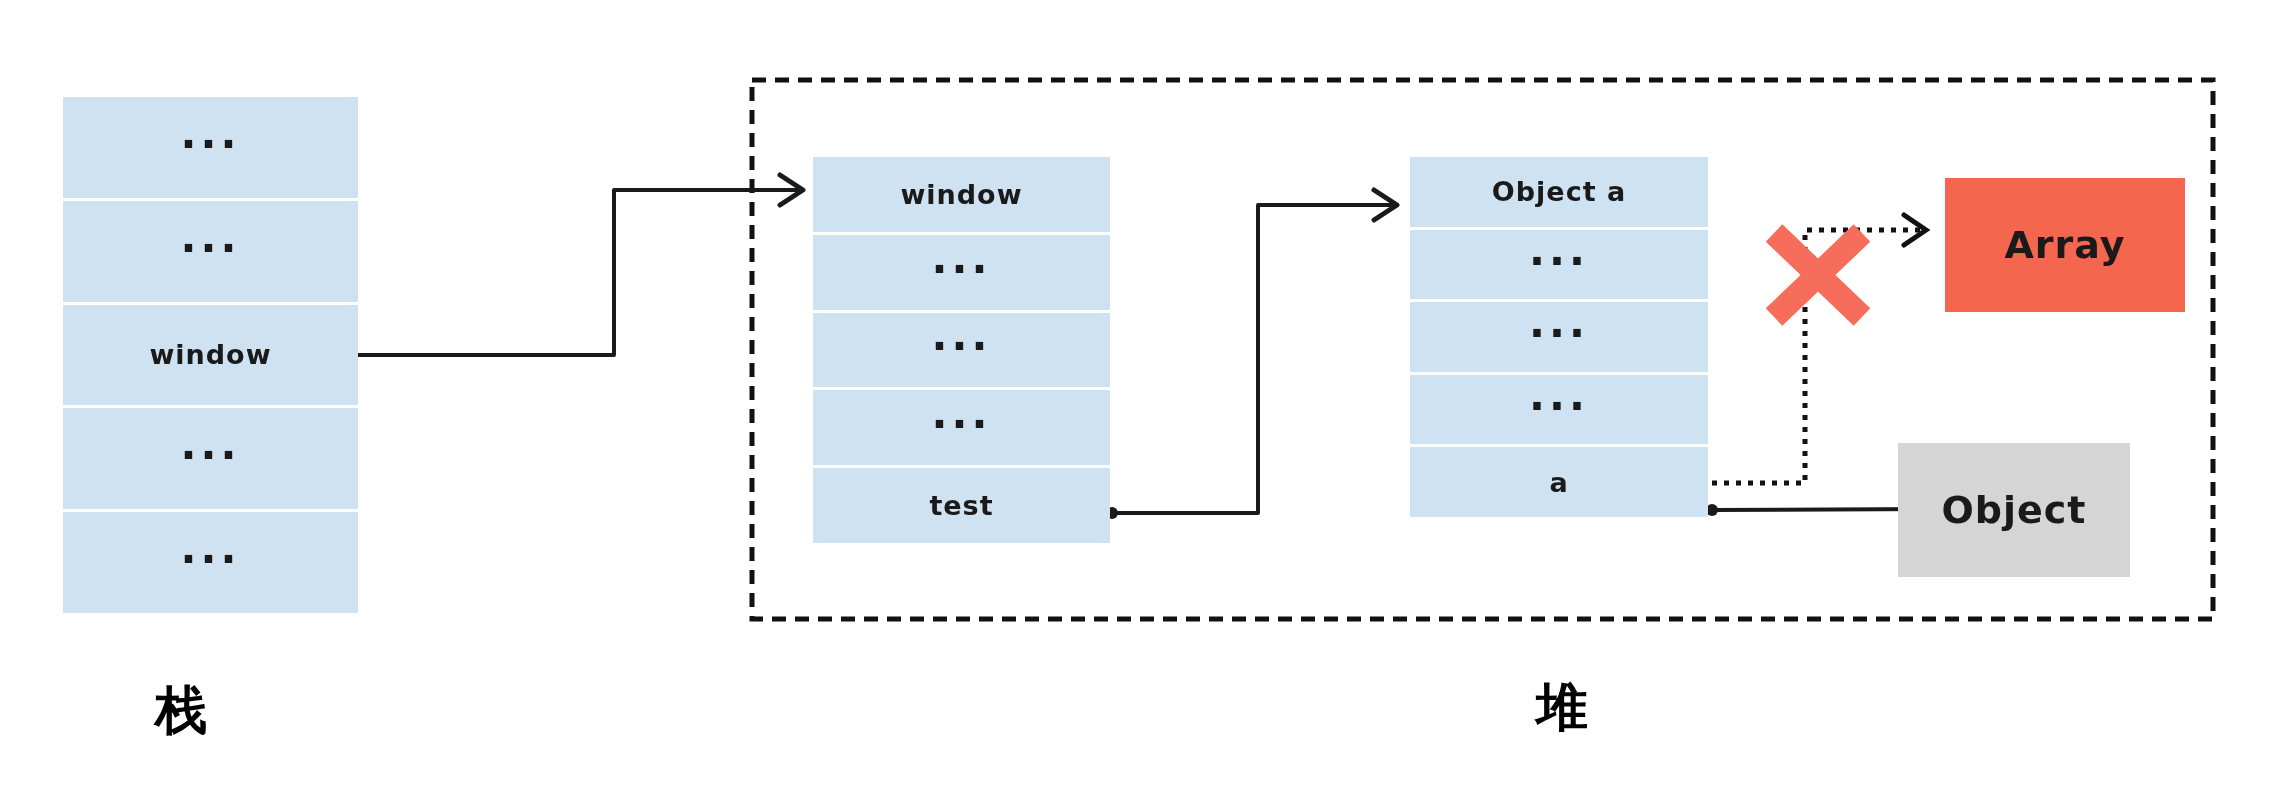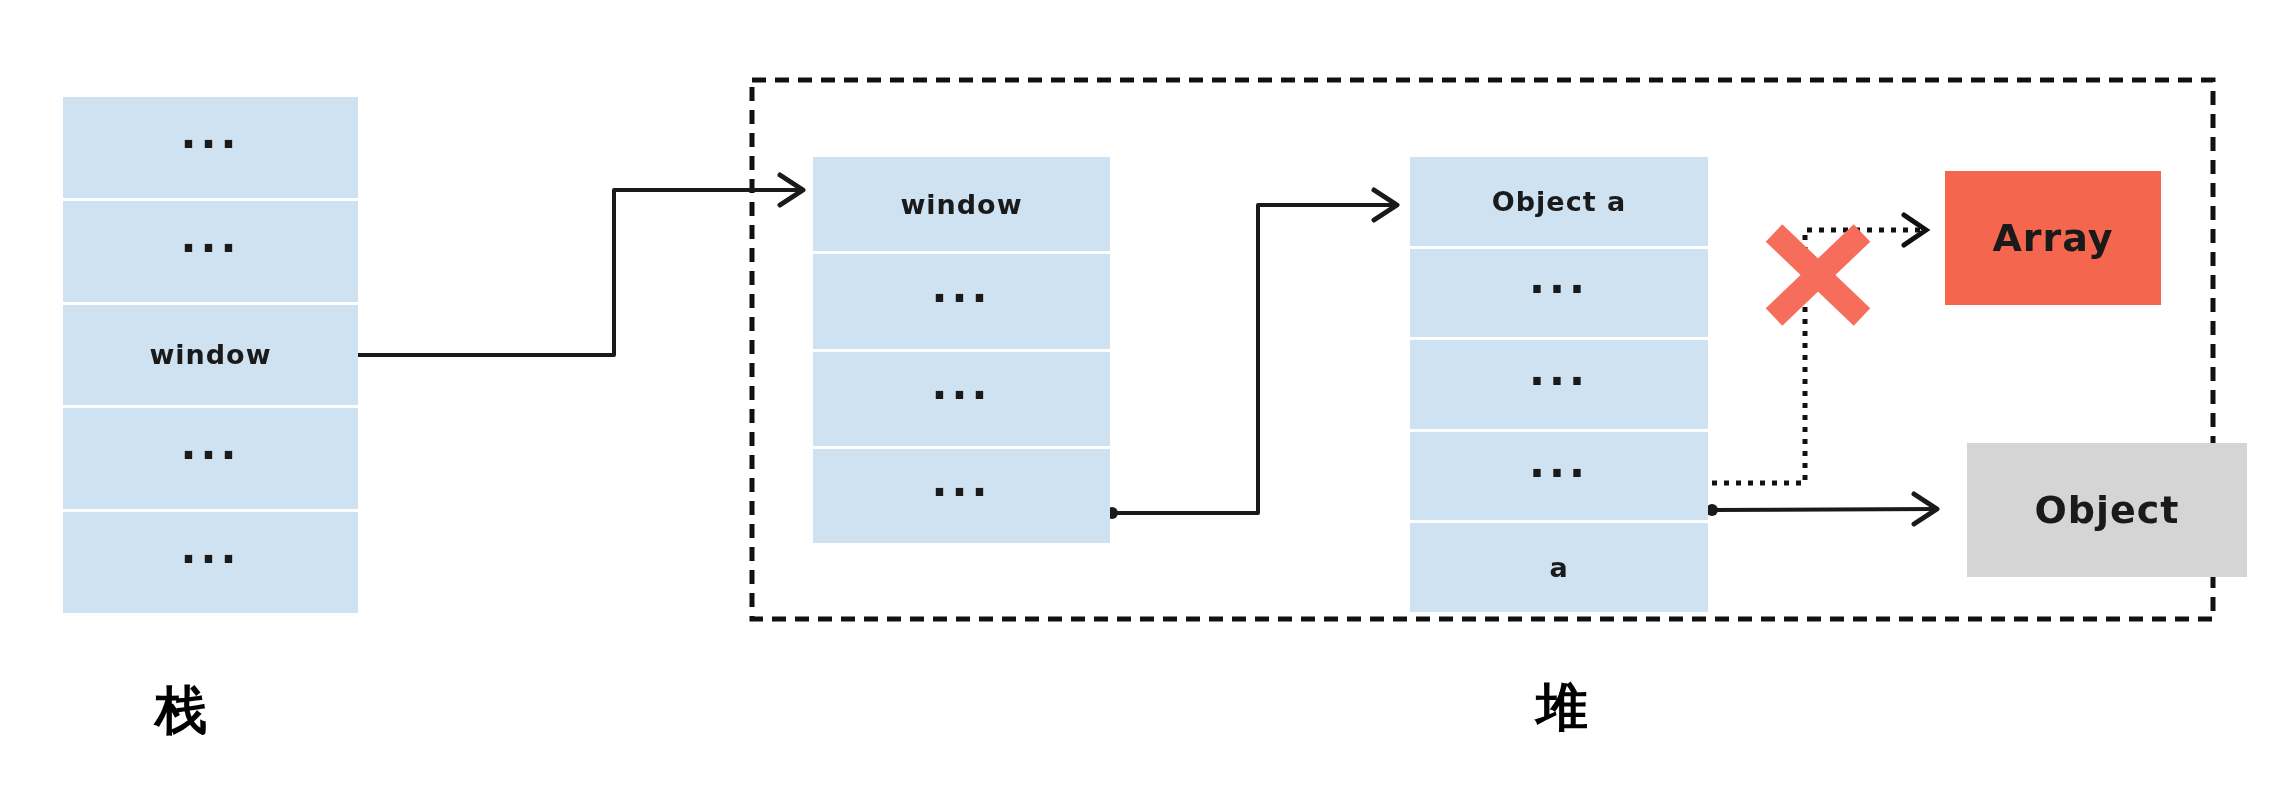--- a/index.html
+++ b/index.html
@@ -39,31 +39,31 @@
   }
   .memtable .cell:last-child{border-bottom:none;}
   .memtable .cell.dots{
     font-weight:700;
     font-size:42px;
     letter-spacing:4px;
   }
   .memtable .cell.dots span{transform:translateY(-28%);display:inline-block;}
   .stack-table{left:63px;top:97px;width:295px;height:516px;}
   .window-table{left:813px;top:157px;width:297px;height:386px;}
-  .objecta-table{left:1410px;top:157px;width:298px;height:455px;}
+  .objecta-table{left:1410px;top:157px;width:298px;height:360px;}
 
   
   .valbox{
     position:absolute;
     display:flex;align-items:center;justify-content:center;
     font-size:38px;font-weight:600;letter-spacing:1px;
     color:var(--ink);
   }
-  .array-box{left:1945px;top:171px;width:216px;height:134px;background:var(--array-red);text-align:right;}
-  .object-box{left:1967px;top:443px;width:280px;height:134px;background:var(--object-gray);}
+  .array-box{left:1945px;top:178px;width:240px;height:134px;background:var(--array-red);text-align:right;}
+  .object-box{left:1898px;top:443px;width:232px;height:134px;background:var(--object-gray);}
 
   
   .region-label{
     position:absolute;
     font-size:52px;font-weight:700;
     text-align:center;width:140px;line-height:1;
     color:#000;
   }
   .stack-label{left:111px;top:684px;}
   .heap-label{left:1492px;top:681px;}
@@ -130,20 +130,23 @@
       </div>
     <div class="cell dots">
         <span>...</span>
       </div>
     <div class="cell dots">
         <span>...</span>
       </div>
     <div class="cell dots">
         <span>...</span>
       </div>
+    <div class="cell">
+        <span>test</span>
+      </div>
   </div>
 
   <div class="memtable objecta-table">
     <div class="cell">
         <span>Object a</span>
       </div>
     <div class="cell dots">
         <span>...</span>
       </div>
     <div class="cell dots">

